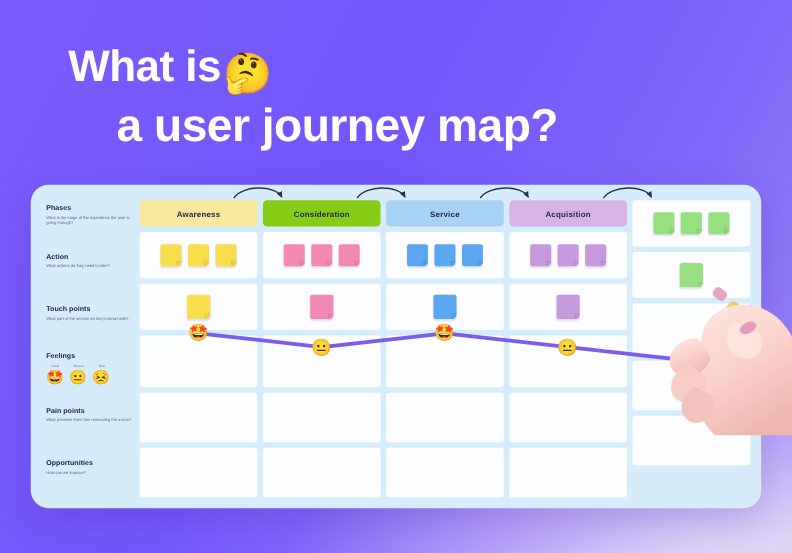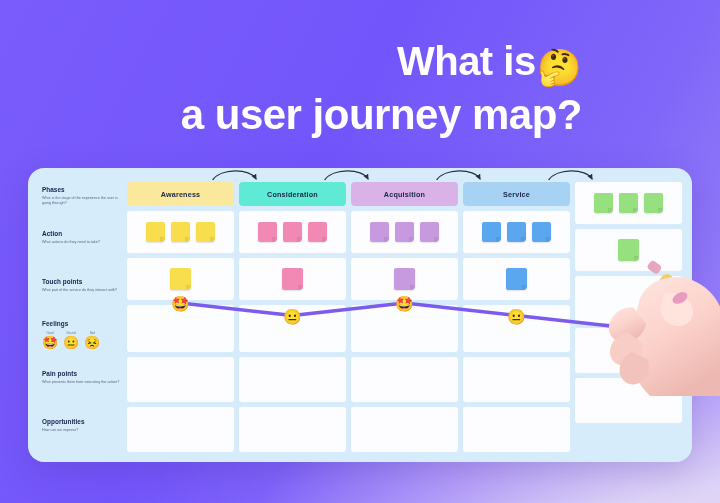--- a/index.html
+++ b/index.html
@@ -7,21 +7,21 @@
   body {
     font-family:"Liberation Sans", sans-serif;
     background:
       radial-gradient(120% 95% at 100% 112%, #e9dbf7 0%, #ddd3f6 16%, rgba(200,180,250,0.75) 34%, rgba(150,120,252,0.25) 55%, rgba(120,85,252,0) 72%),
       linear-gradient(118deg, #7a5cfb 0%, #7356fb 42%, #8066f9 72%, #9d8bf7 100%);
     position:relative;
   }
 
   
   .title-block { position:absolute; left:62px; top:40px; width:520px; }
-  .title-line { color:#ffffff; font-weight:bold; letter-spacing:-0.5px; line-height:1.08;text-align:right; }
+  .title-line { color:#ffffff; font-weight:bold; letter-spacing:-0.5px; line-height:1.08; }
   .title-line.l1 { font-size:40px; }
   .title-line.l2 { font-size:42px; margin-top:4px;margin-left:44px; }
   .think-emoji { font-size:36px; vertical-align:-5px; margin-left:2px; }
 
   
   .card {
     position:absolute; left:28px; top:168px; width:664px; height:294px;
     background:#d7ecfa; border-radius:16px;
     box-shadow:0 10px 34px rgba(60,30,140,0.20);
     display:flex; overflow:hidden;
@@ -149,56 +149,56 @@
             <div class="note" style="background: rgb(248, 221, 76);"></div>
           </div>
           <div class="cell touch">
             <div class="note big" style="background: rgb(248, 221, 76);"></div>
           </div>
           <div class="cell feel"></div>
           <div class="cell pain"></div>
           <div class="cell oppt"></div>
         </div>
         <div class="col">
-          <div class="hdr" style="background: #5eead4;">Consideration</div>
+          <div class="hdr" style="background: #84cc16;">Consideration</div>
           <div class="cell action">
             <div class="note" style="background: rgb(242, 137, 180);"></div>
             <div class="note" style="background: rgb(242, 137, 180);"></div>
             <div class="note" style="background: rgb(242, 137, 180);"></div>
           </div>
           <div class="cell touch">
             <div class="note big" style="background: rgb(242, 137, 180);"></div>
           </div>
           <div class="cell feel"></div>
           <div class="cell pain"></div>
           <div class="cell oppt"></div>
         </div>
         <div class="col">
+          <div class="hdr" style="background: rgb(168, 210, 244);">Service</div>
+          <div class="cell action">
+            <div class="note" style="background: rgb(90, 167, 239);"></div>
+            <div class="note" style="background: rgb(90, 167, 239);"></div>
+            <div class="note" style="background: rgb(90, 167, 239);"></div>
+          </div>
+          <div class="cell touch">
+            <div class="note big" style="background: rgb(90, 167, 239);"></div>
+          </div>
+          <div class="cell feel"></div>
+          <div class="cell pain"></div>
+          <div class="cell oppt"></div>
+        </div>
+        <div class="col">
           <div class="hdr" style="background: rgb(217, 179, 232);">Acquisition</div>
           <div class="cell action">
             <div class="note" style="background: rgb(199, 154, 224);"></div>
             <div class="note" style="background: rgb(199, 154, 224);"></div>
             <div class="note" style="background: rgb(199, 154, 224);"></div>
           </div>
           <div class="cell touch">
             <div class="note big" style="background: rgb(199, 154, 224);"></div>
-          </div>
-          <div class="cell feel"></div>
-          <div class="cell pain"></div>
-          <div class="cell oppt"></div>
-        </div>
-        <div class="col">
-          <div class="hdr" style="background: rgb(168, 210, 244);">Service</div>
-          <div class="cell action">
-            <div class="note" style="background: rgb(90, 167, 239);"></div>
-            <div class="note" style="background: rgb(90, 167, 239);"></div>
-            <div class="note" style="background: rgb(90, 167, 239);"></div>
-          </div>
-          <div class="cell touch">
-            <div class="note big" style="background: rgb(90, 167, 239);"></div>
           </div>
           <div class="cell feel"></div>
           <div class="cell pain"></div>
           <div class="cell oppt"></div>
         </div>
         <div class="col">
           <div class="cell action">
             <div class="note" style="background: rgb(151, 224, 127);"></div>
             <div class="note" style="background: rgb(151, 224, 127);"></div>
             <div class="note" style="background: rgb(151, 224, 127);"></div>

